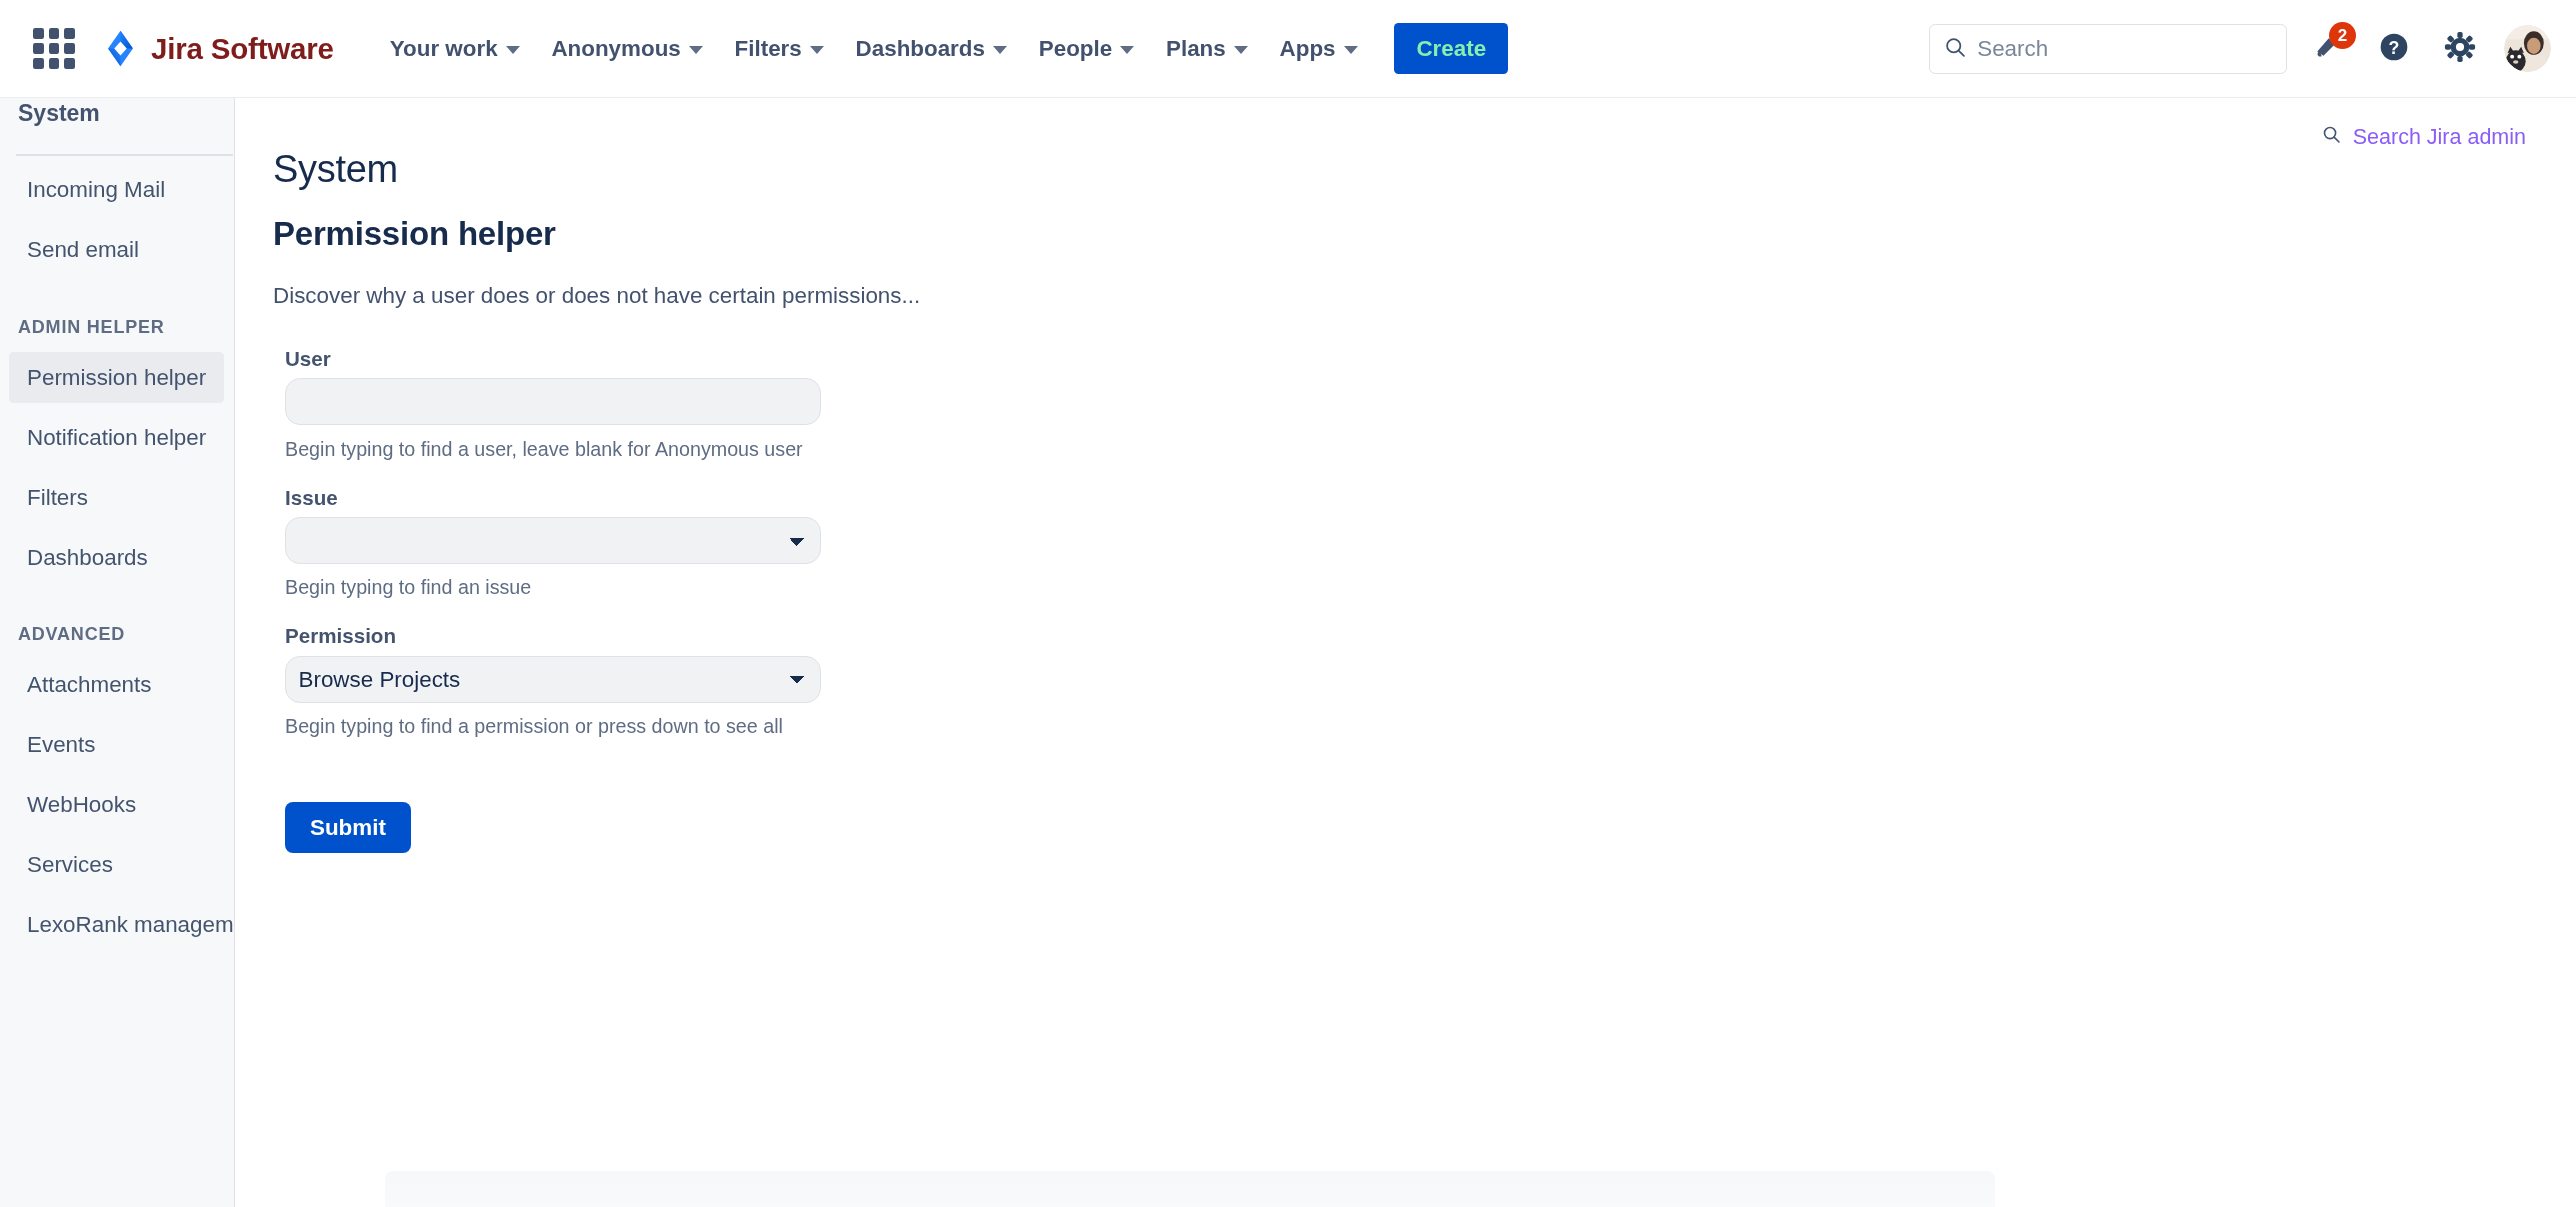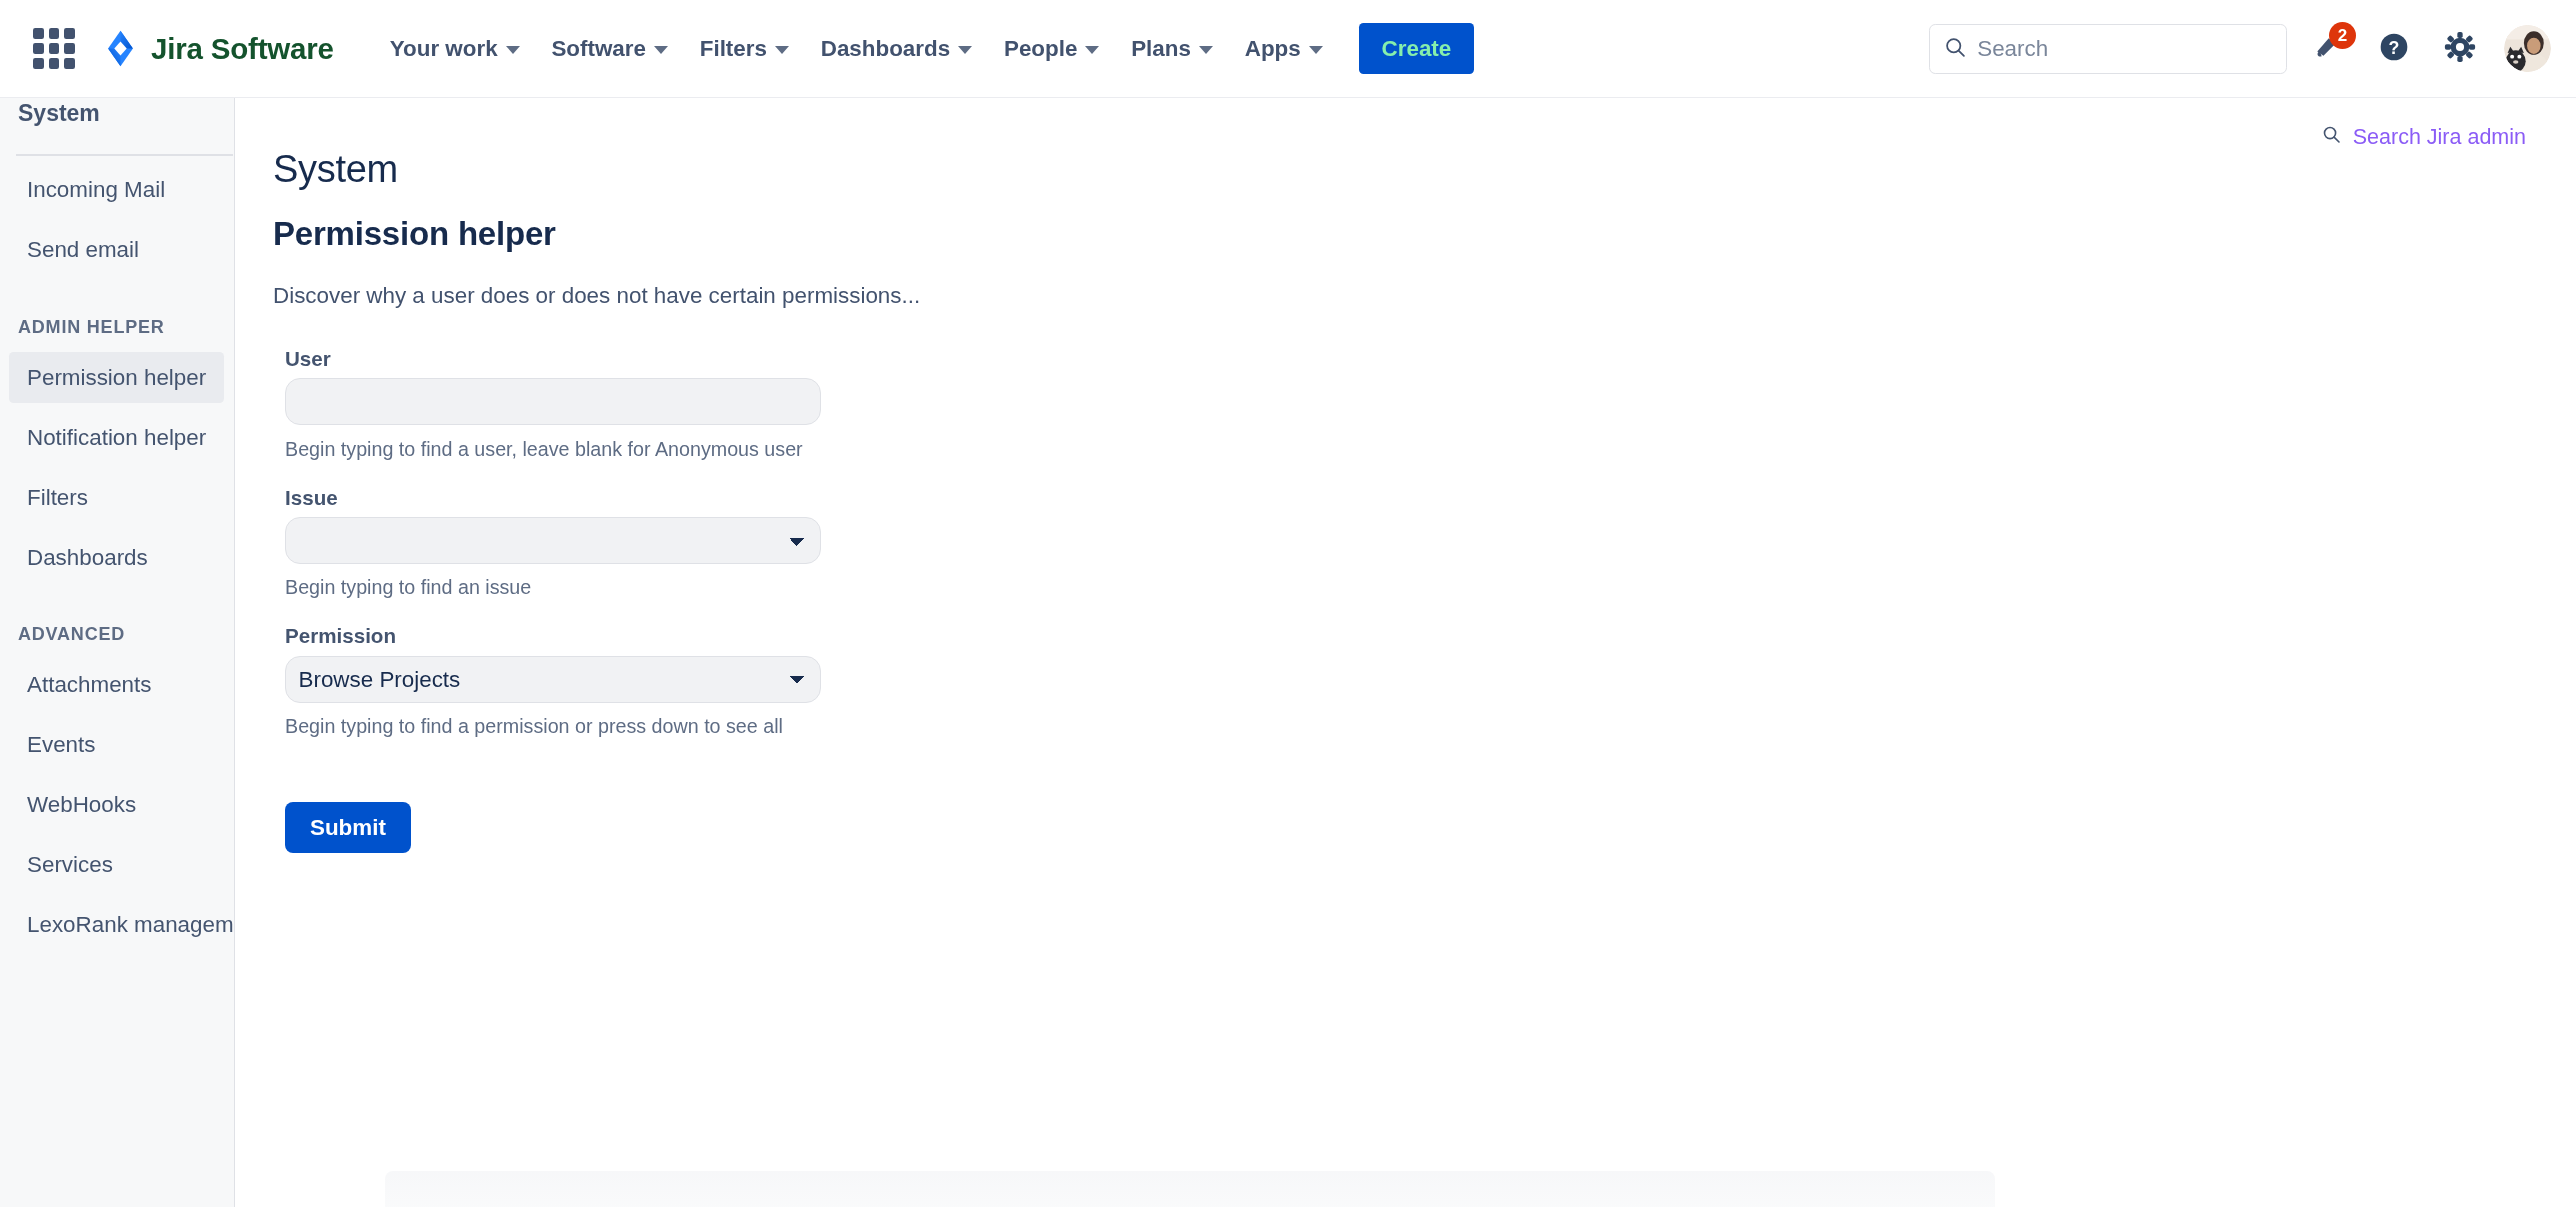--- a/index.html
+++ b/index.html
@@ -29,21 +29,21 @@
     gap: 4.5px;
     align-content: center; justify-content: center;
     border-radius: 5.4px;
     cursor: pointer;
   }
   .app-switcher i { display:block; width: 10.7px; height: 10.7px; background: #42526E; border-radius: 2.2px; }
 
   .brand { display: flex; align-items: center; margin-left: 21.5px; cursor: pointer; }
   .brand-logo { width: 39px; height: 39px; flex: 0 0 39px; }
   .brand-text {
-    font-size: 29.5px; font-weight: 600; color: #14532d;
+    font-size: 29.5px; font-weight: 600; color: #7f1d1d;
     margin-left: 11.6px; letter-spacing: -0.2px; white-space: nowrap;
   }
 
   .nav-items { display: flex; align-items: center; margin-left: 41px; }
   .nav-item {
     display: flex; align-items: center; gap: 8px;
     padding: 10.7px 15px; margin-right: 1.8px;
     font-size: 22.4px; font-weight: 600; color: #42526E;
     border-radius: 4.5px; cursor: pointer; white-space: nowrap;
   }
@@ -221,21 +221,21 @@
     </span>
     <span class="brand-text">Jira Software</span>
   </div>
 
   <div class="nav-items">
     <div class="nav-item">
       <span>Your work</span>
       <span class="chev"></span>
     </div>
     <div class="nav-item">
-      <span>Software</span>
+      <span>Anonymous</span>
       <span class="chev"></span>
     </div>
     <div class="nav-item">
       <span>Filters</span>
       <span class="chev"></span>
     </div>
     <div class="nav-item">
       <span>Dashboards</span>
       <span class="chev"></span>
     </div>

